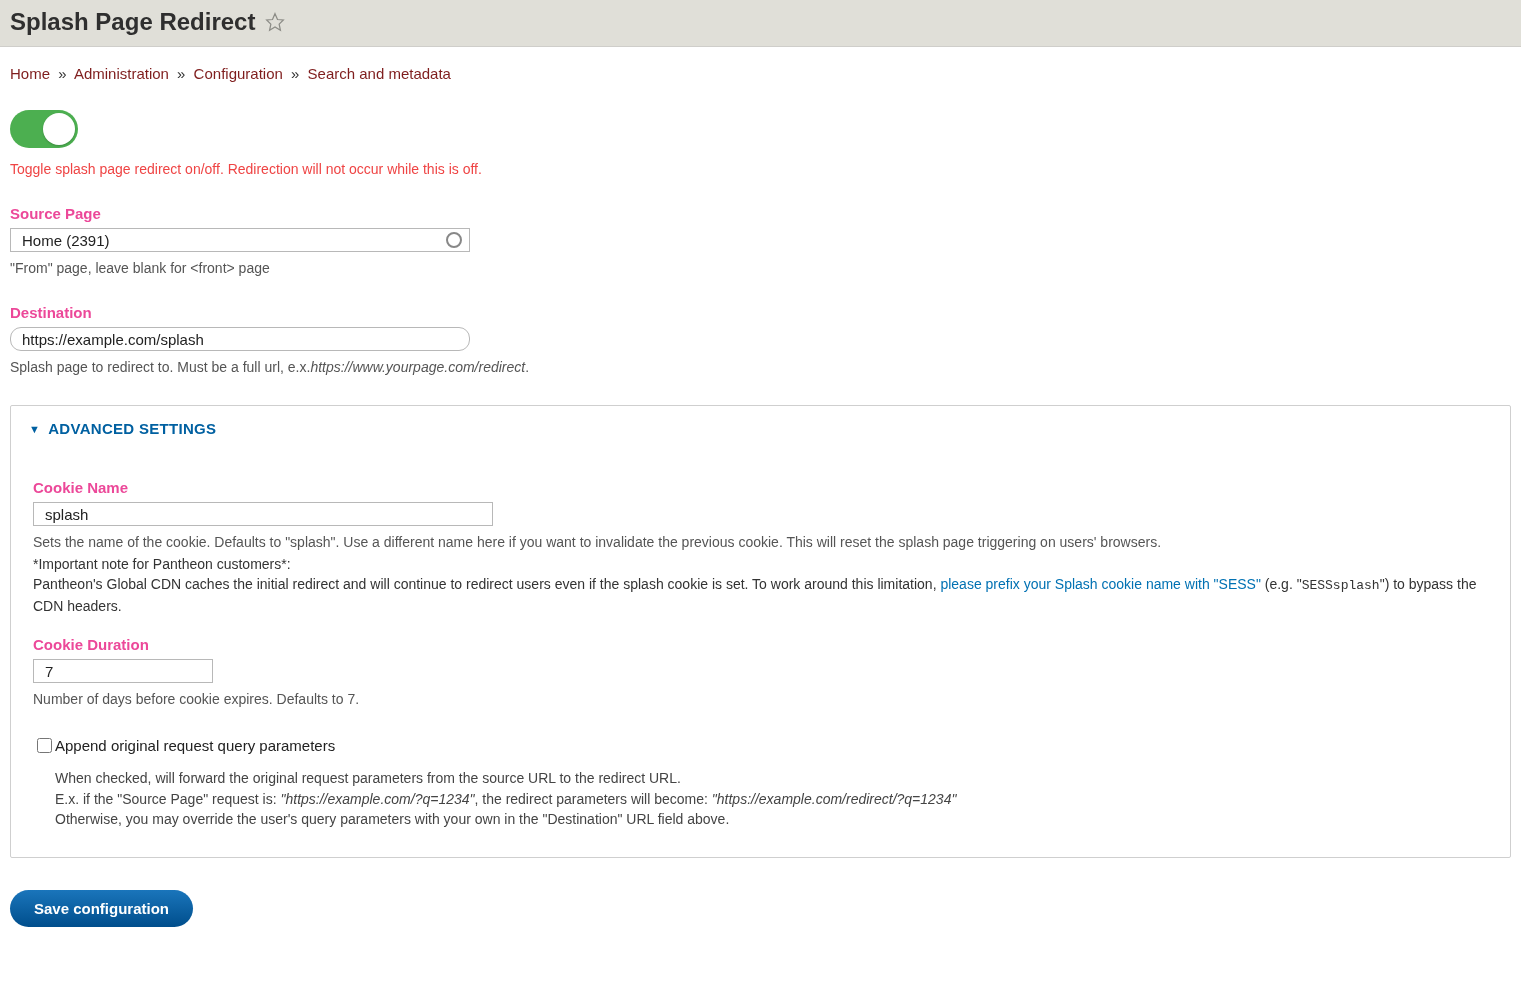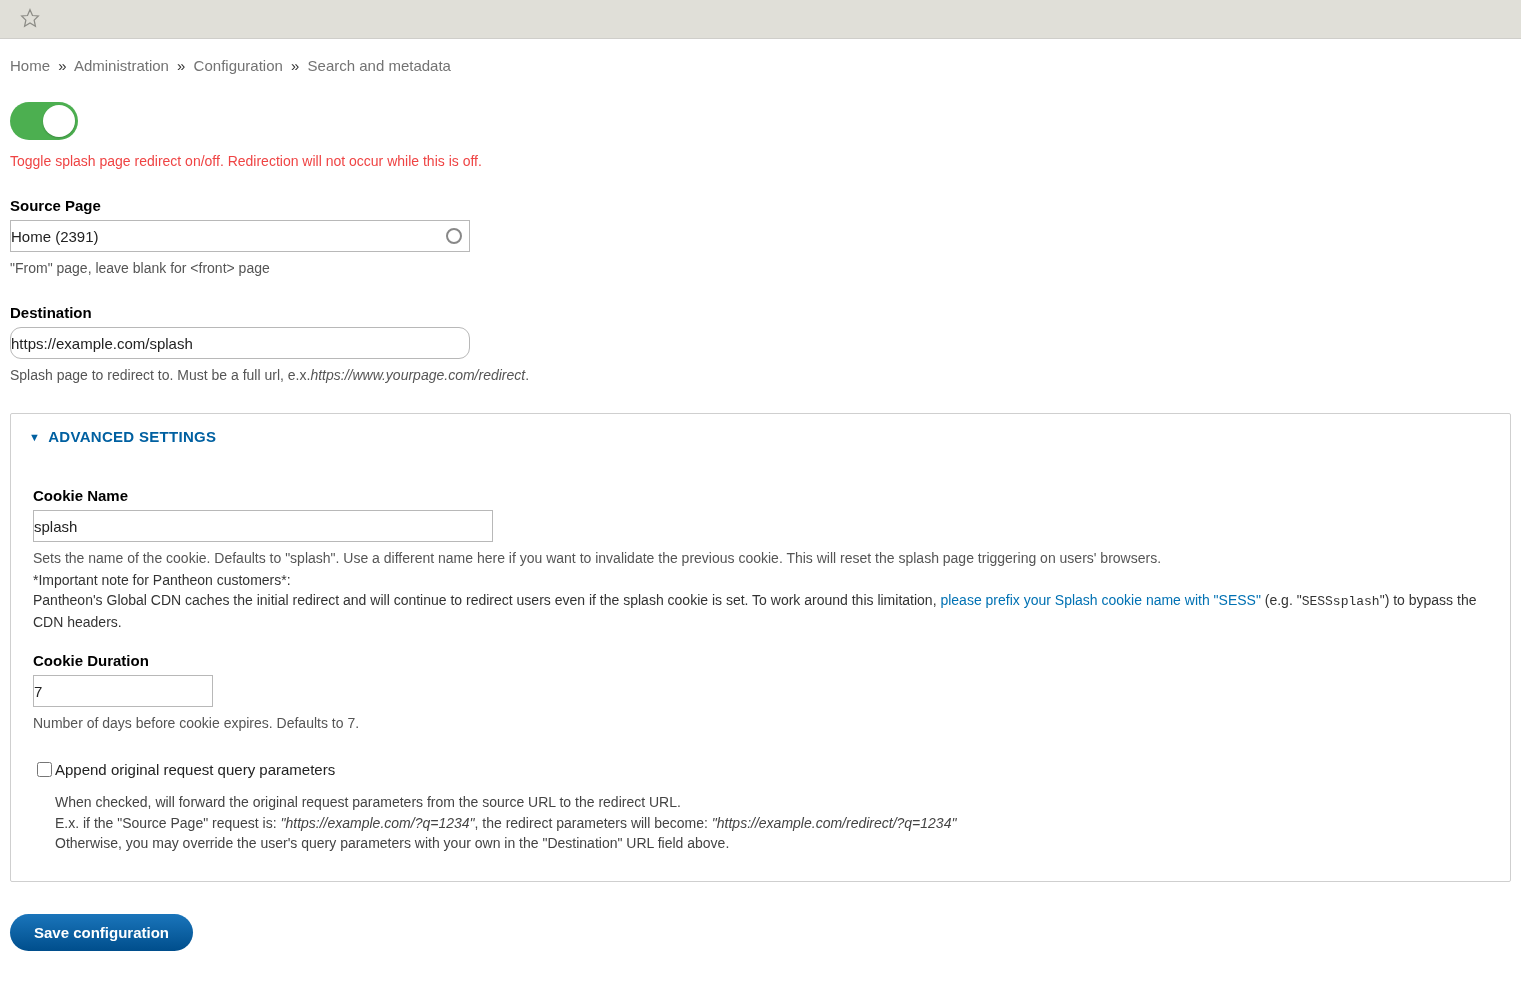--- a/index.html
+++ b/index.html
@@ -29,21 +29,21 @@
     display: inline-flex;
   }
   .content {
     padding: 18px 10px 30px 10px;
   }
   .breadcrumb {
     font-size: 15px;
     margin-bottom: 28px;
   }
   .breadcrumb a {
-    color: #737373;
+    color: #7f1d1d;
     text-decoration: none;
   }
   .breadcrumb .sep {
     color: #333;
     padding: 0 4px;
   }
   .toggle {
     width: 68px;
     height: 38px;
     border-radius: 19px;
@@ -68,31 +68,31 @@
     margin-top: 10px;
   }
   .form-item {
     margin-top: 28px;
   }
   .form-item label.main-label {
     font-weight: bold;
     font-size: 15px;
     display: block;
     margin-bottom: 6px;
-    color: #000000;
+    color: #ec4899;
   }
   input[type="text"], input[type="number"] {
     border: 1px solid #b8b8b8;
     background: #fff;
-    padding: 6px 0;
+    padding: 6px 11px;
     font-size: 15px;
     font-family: inherit;
     color: #222;
     box-sizing: border-box;
-    height: 32px;
+    height: 24px;
   }
   .source-input-wrap {
     position: relative;
     width: 460px;
   }
   .source-input-wrap input {
     width: 100%;
     padding-right: 28px;
   }
   .autocomplete-icon {
@@ -201,20 +201,21 @@
     padding: 10px 24px;
     font-size: 15px;
     font-weight: bold;
     cursor: pointer;
   }
 </style>
 </head>
 <body>
 
 <div class="header-bar">
+  <h1>Splash Page Redirect</h1>
   <span class="star-icon">
     <svg width="20" height="20" viewBox="0 0 24 24" fill="none" stroke="currentColor" stroke-width="1.5">
       <polygon points="12,2 15,9 22,9.5 17,14.5 18.5,22 12,18 5.5,22 7,14.5 2,9.5 9,9"></polygon>
     </svg>
   </span>
 </div>
 
 <div class="content">
 
   <div class="breadcrumb">

